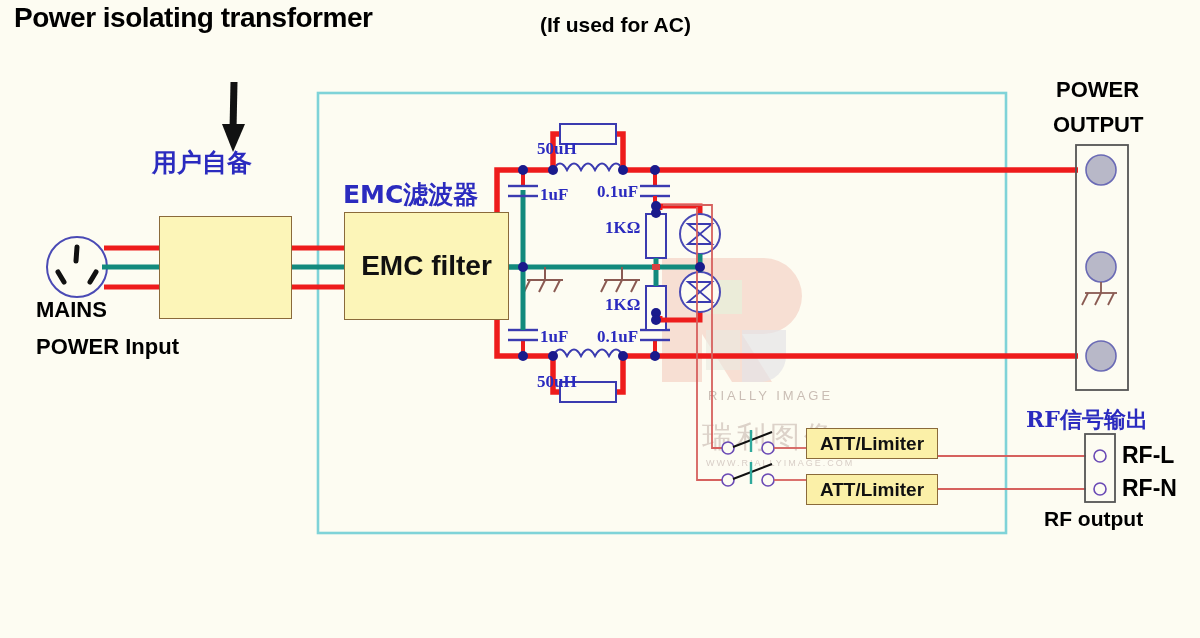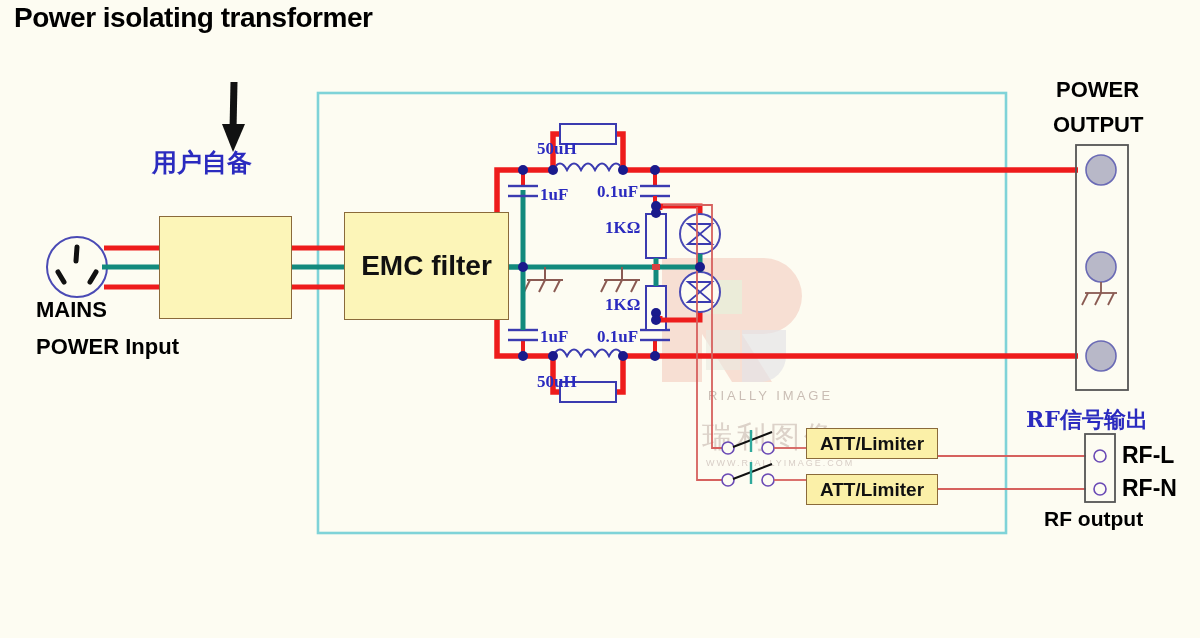--- a/index.html
+++ b/index.html
@@ -253,23 +253,25 @@
   </div>
 
   <div class="box att-box" style="left:806px;top:428px;width:132px;height:31px;">
     <span class="att-label">ATT/Limiter</span>
   </div>
   <div class="box att-box" style="left:806px;top:474px;width:132px;height:31px;">
     <span class="att-label">ATT/Limiter</span>
   </div>
 
   <div class="txt title-main" style="left:14px;top:4px;">Power isolating transformer</div>
+  <div class="txt title-sub" style="left:540px;top:14px;">(If used for AC)</div>
 
   <div class="txt cn-label cn-big" style="left:152px;top:150px;">用户自备</div>
 
+  <div class="txt cn-label cn-big" style="left:343px;top:182px;">EMC滤波器</div>
 
   <div class="txt io-label" style="left:36px;top:299px;">MAINS</div>
   <div class="txt io-label" style="left:36px;top:336px;">POWER Input</div>
 
   <div class="txt comp-label" style="left:537px;top:140px;">50uH</div>
   <div class="txt comp-label" style="left:537px;top:373px;">50uH</div>
 
   <div class="txt comp-label" style="left:540px;top:186px;">1uF</div>
   <div class="txt comp-label" style="left:597px;top:183px;">0.1uF</div>
   <div class="txt comp-label" style="left:540px;top:328px;">1uF</div>

